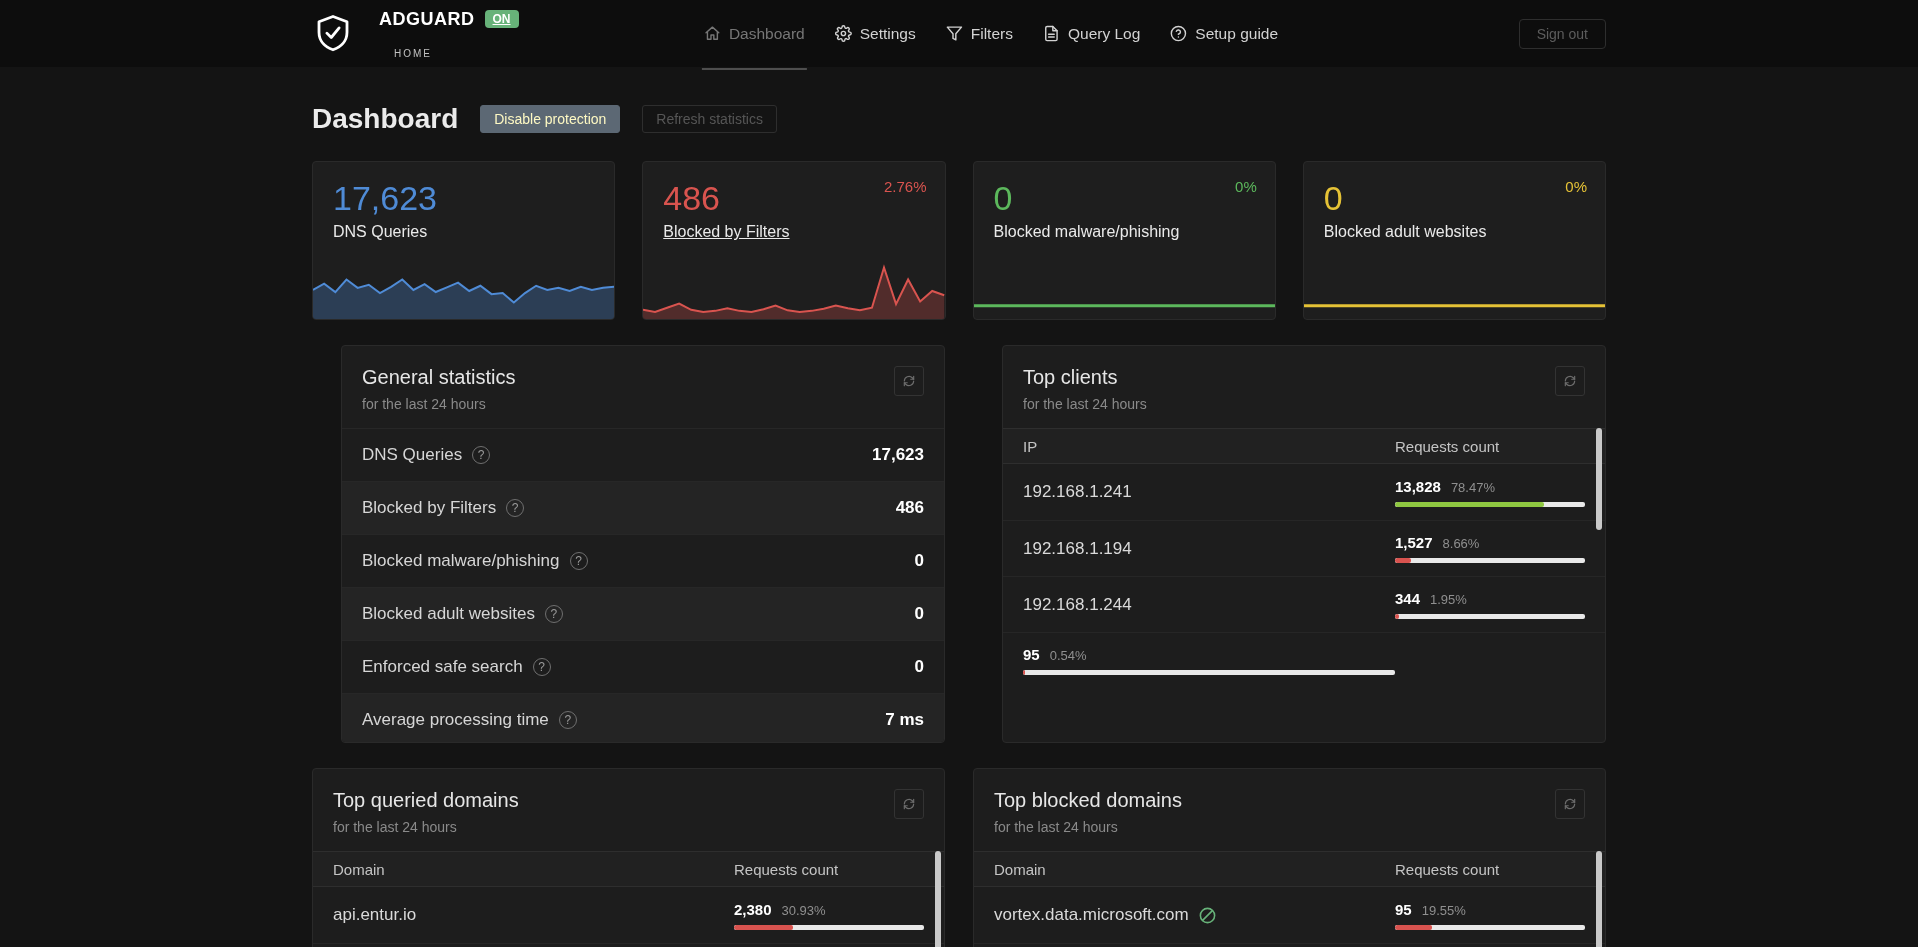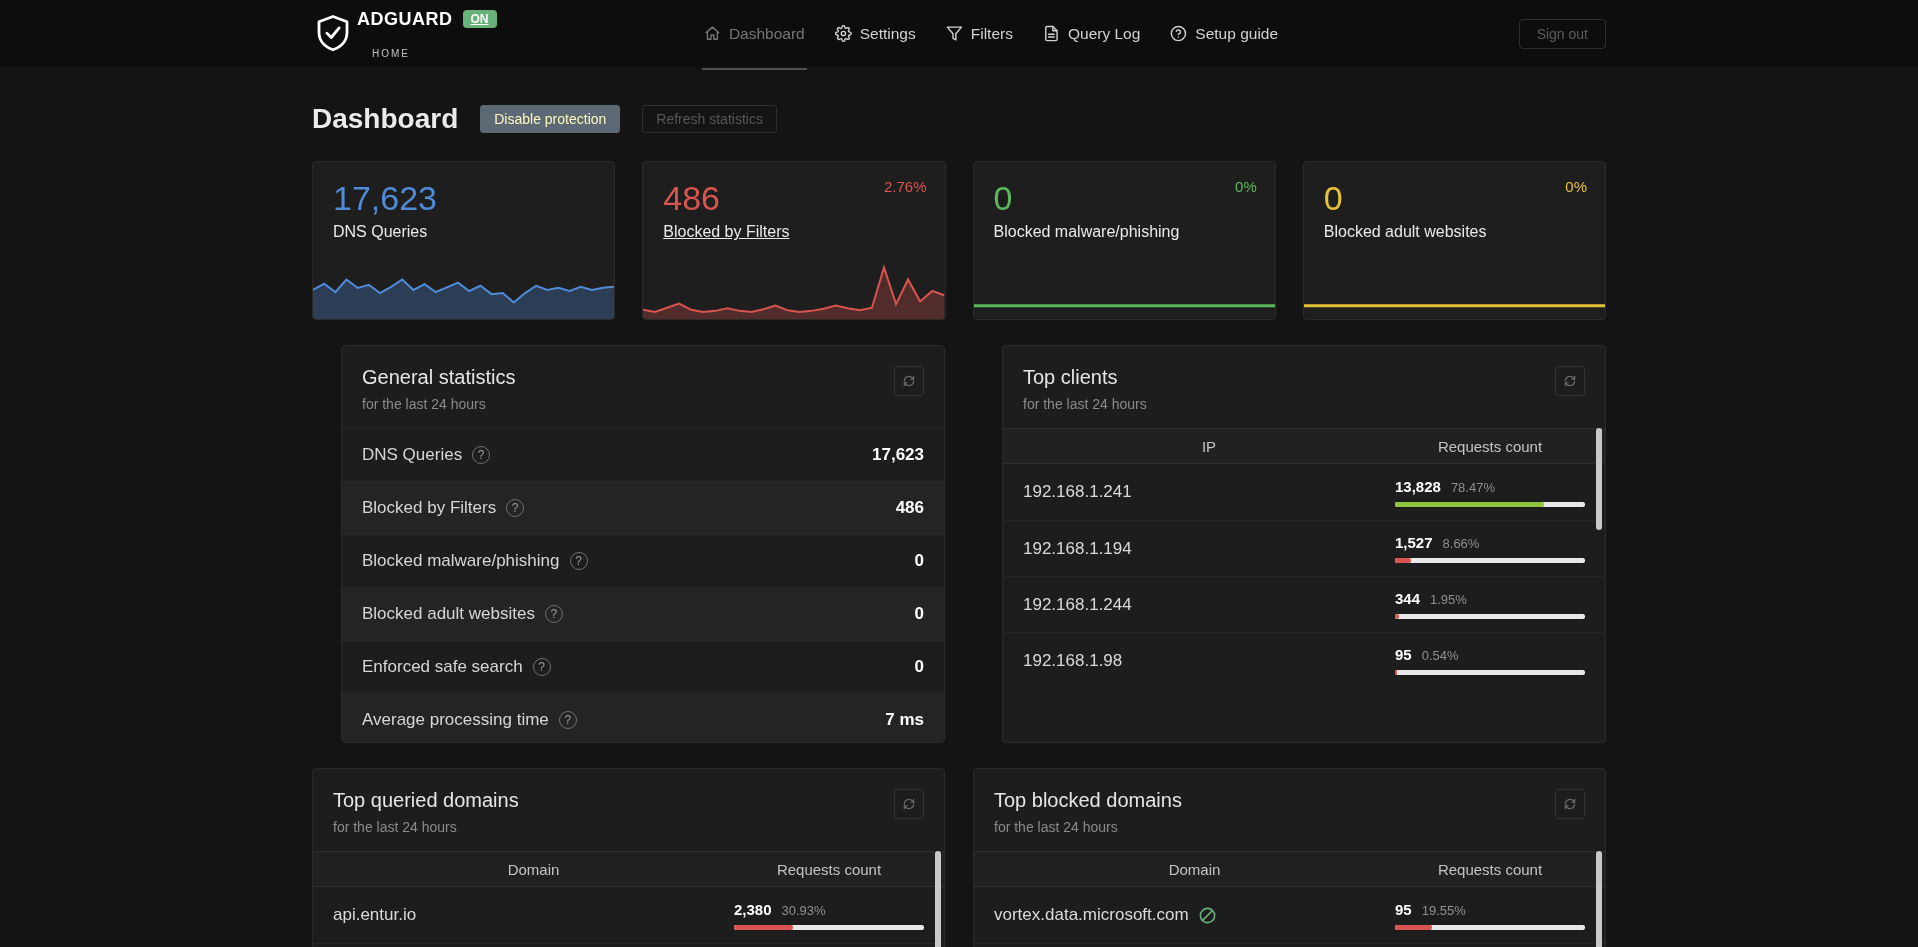--- a/index.html
+++ b/index.html
@@ -4,21 +4,21 @@
 <style>
   * { box-sizing: border-box; margin: 0; padding: 0; }
   html, body {
     width: 1918px; height: 947px; overflow: hidden;
     background: #141414; color: #e0e0e0;
     font-family: "Liberation Sans", "DejaVu Sans", sans-serif;
   }
   
   .navbar { height: 67px; background: #0d0d0d; }
   .nav-inner { width: 1294px; margin: 0 auto; height: 100%; display: flex; align-items: center; position: relative; }
-  .brand { display: flex; align-items: center; gap: 3px; cursor: pointer; }
+  .brand { display: flex; align-items: center; gap: 25px; cursor: pointer; }
   .brand-logo { width: 42px; height: 42px; }
   .brand-col { display: flex; flex-direction: column; }
   .brand-row { display: flex; align-items: center; gap: 10px; }
   .brand-title { font-size: 18px; font-weight: bold; color: #ffffff; letter-spacing: .5px; }
   .brand-sub { font-size: 10px; color: #c2c2c2; letter-spacing: 2px; margin-top: 18px; padding-left: 15px; }
   .badge-on { font-size: 12px; font-weight: bold; color: #fff; padding: 2px 8px; border-radius: 4px; line-height: 1.2; }
   .nav-menu { position: absolute; left: calc(50% + 32px); transform: translateX(-50%); display: flex; gap: 30px; height: 100%; }
   .nav-item { display: flex; align-items: center; gap: 8px; color: #d2d2d2; font-size: 15.5px; cursor: pointer; height: 100%; position: relative; text-decoration: none; }
   .nav-item svg { width: 17px; height: 17px; }
   .nav-item.active { color: #767676; }
@@ -52,21 +52,21 @@
   .icon-btn { width: 30px; height: 30px; flex: none; border: 1px solid #333; background: transparent; border-radius: 3px; color: #6c6c6c; display: flex; align-items: center; justify-content: center; cursor: pointer; }
   .icon-btn svg { width: 14px; height: 14px; }
   
   .stats-row { display: flex; align-items: center; height: 53px; padding: 0 20px; border-top: 1px solid #272727; font-size: 17px; }
   .stats-row:nth-child(even) { background: #242424; }
   .stats-label { color: #d6d6d6; }
   .q-icon { width: 18px; height: 18px; flex: none; border: 1px solid #6f6f6f; border-radius: 50%; color: #9a9a9a; font-size: 12px; display: inline-flex; align-items: center; justify-content: center; margin-left: 10px; cursor: pointer; }
   .stats-value { margin-left: auto; font-weight: bold; color: #ffffff; }
   
   .table-head { display: grid; grid-template-columns: 1fr 190px; height: 36px; align-items: center; background: #212121; border-top: 1px solid #2e2e2e; border-bottom: 1px solid #2e2e2e; padding: 0 20px; font-size: 15px; color: #c4c4c4; }
-  .th { text-align: center; }
+  .th { }
   .t-row { display: grid; grid-template-columns: 1fr 190px; padding: 0 20px; height: 56px; align-items: center; font-size: 17px; color: #dadada; }
   .t-row + .t-row { border-top: 1px solid #262626; }
   .t-row.empty { height: 56px; }
   .cell-name { display: flex; align-items: center; gap: 9px; }
   .count-line { display: flex; align-items: baseline; gap: 10px; }
   .count { font-weight: bold; font-size: 15px; color: #ffffff; }
   .pct { font-size: 13px; color: #8f8f8f; }
   .bar-track { margin-top: 7px; height: 5px; background: #e9e9e9; border-radius: 2px; overflow: hidden; }
   .bar-fill { height: 100%; border-radius: 2px; min-width: 2px; }
   .blocked-ico { width: 19px; height: 19px; flex: none; }
@@ -285,21 +285,20 @@
             <div class="count-line">
               <span class="count">344</span>
               <span class="pct">1.95%</span>
             </div>
             <div class="bar-track">
                 <div class="bar-fill" style="width: 1.95%; background: rgb(217, 83, 79);"></div>
               </div>
           </div>
         </div>
         <div class="t-row">
-          <div class="cell-name">192.168.1.98</div>
           <div>
             <div class="count-line">
               <span class="count">95</span>
               <span class="pct">0.54%</span>
             </div>
             <div class="bar-track">
                 <div class="bar-fill" style="width: 0.54%; background: rgb(217, 83, 79);"></div>
               </div>
           </div>
         </div>

